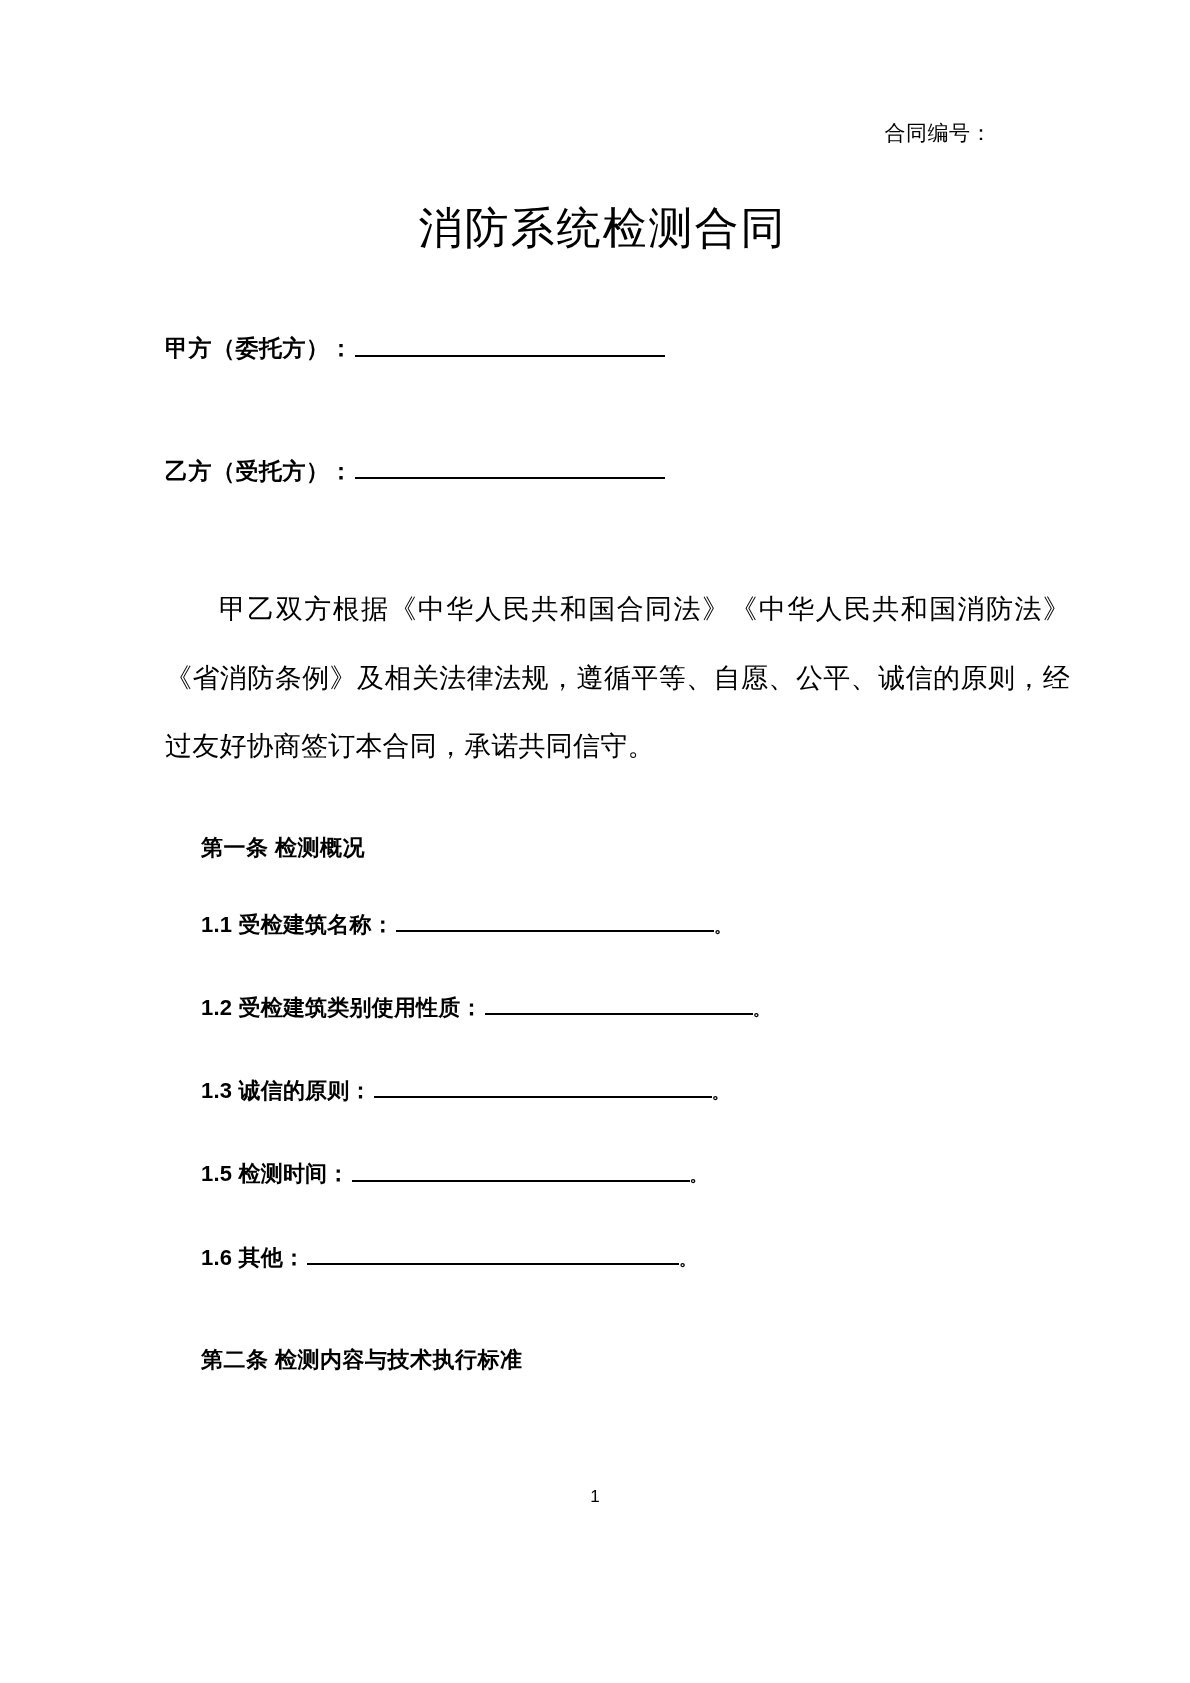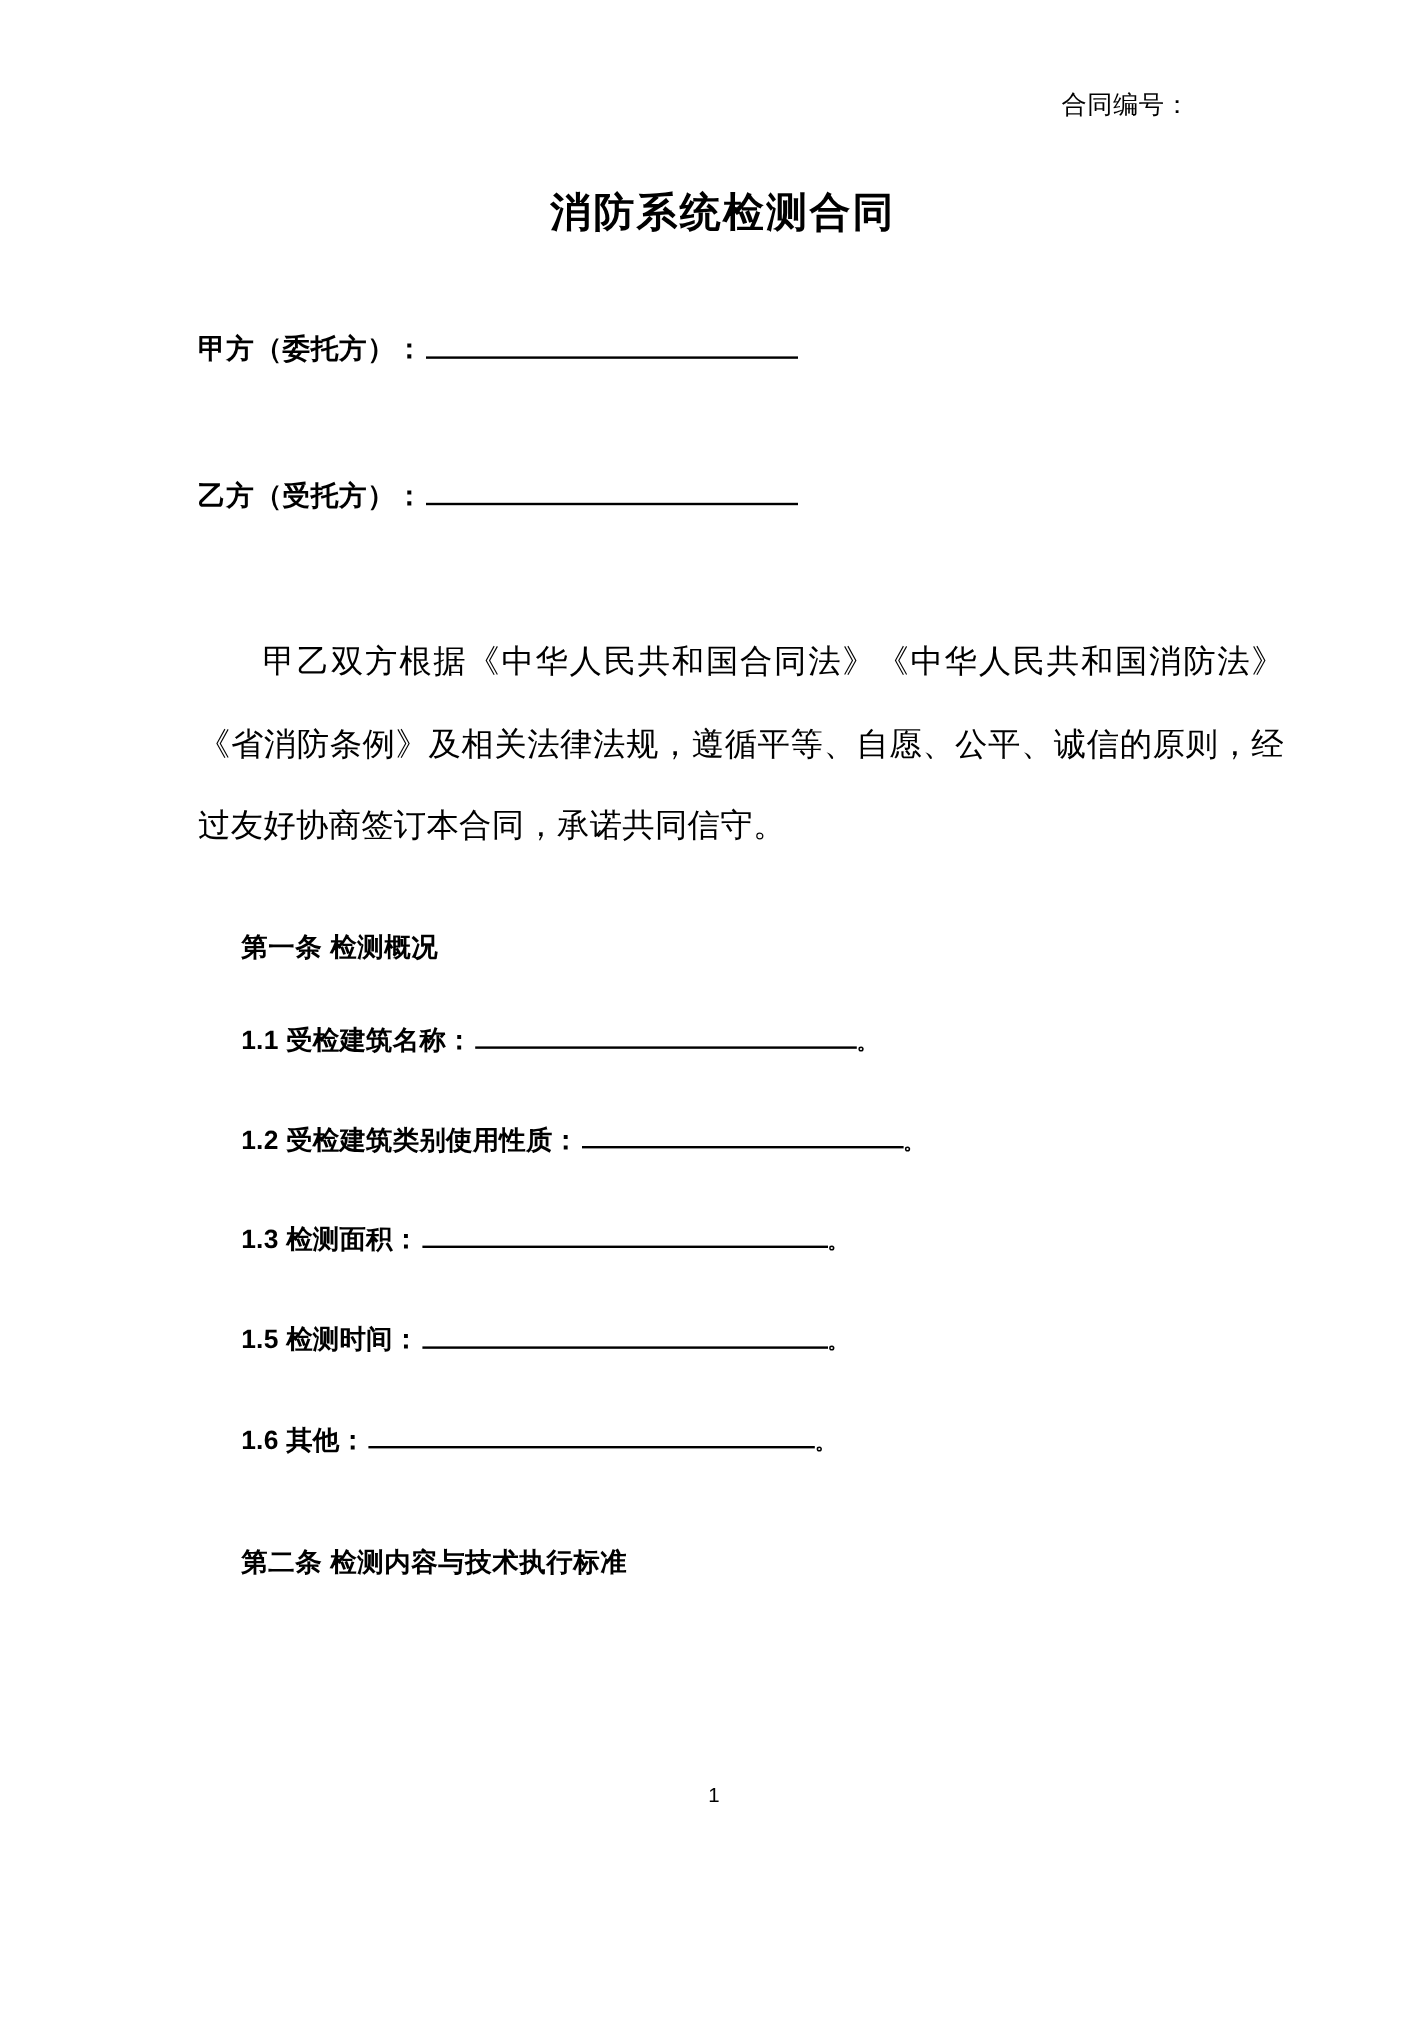--- a/index.html
+++ b/index.html
@@ -20,40 +20,40 @@
     padding: 0;
     overflow: hidden;
   }
   .content {
     position: absolute;
     left: 0;
     top: 0;
     width: 1190px;
     height: 1683px;
     box-sizing: border-box;
-    padding: 73px 120px 0 165px;
+    padding: 118px 120px 0 165px;
   }
 
   
   .doc-number {
     text-align: right;
     font-size: 21px;
     line-height: 1.4;
     letter-spacing: 0.5px;
     padding-right: 78px;
     margin: 0 0 52px 0;
     white-space: pre;
   }
 
   
   .doc-title {
     text-align: center;
     font-family: "DejaVu Sans", "Liberation Sans", sans-serif;
-    font-weight: bold;
-    font-size: 34px;
+    font-weight: normal;
+    font-size: 44px;
     letter-spacing: 2px;
     margin: 0 0 72px 0;
     padding-right: 30px;
   }
 
   
   .party-line {
     font-weight: bold;
     font-size: 23px;
     letter-spacing: 0.5px;
@@ -151,21 +151,21 @@
       <span>受检建筑名称：</span><span class="blank blank-c1"></span><span class="period">。</span>
     </div>
 
     <div class="clause">
       <span>1.2</span>
       <span>受检建筑类别使用性质：</span><span class="blank blank-c2"></span><span class="period">。</span>
     </div>
 
     <div class="clause">
       <span>1.3</span>
-      <span>检测面积：</span><span class="blank blank-c3"></span><span class="period">。</span>
+      <span>诚信的原则：</span><span class="blank blank-c3"></span><span class="period">。</span>
     </div>
 
 
     <div class="clause">
       <span>1.5</span>
       <span>检测时间：</span><span class="blank blank-c5"></span><span class="period">。</span>
     </div>
 
     <div class="clause">
       <span>1.6</span>

